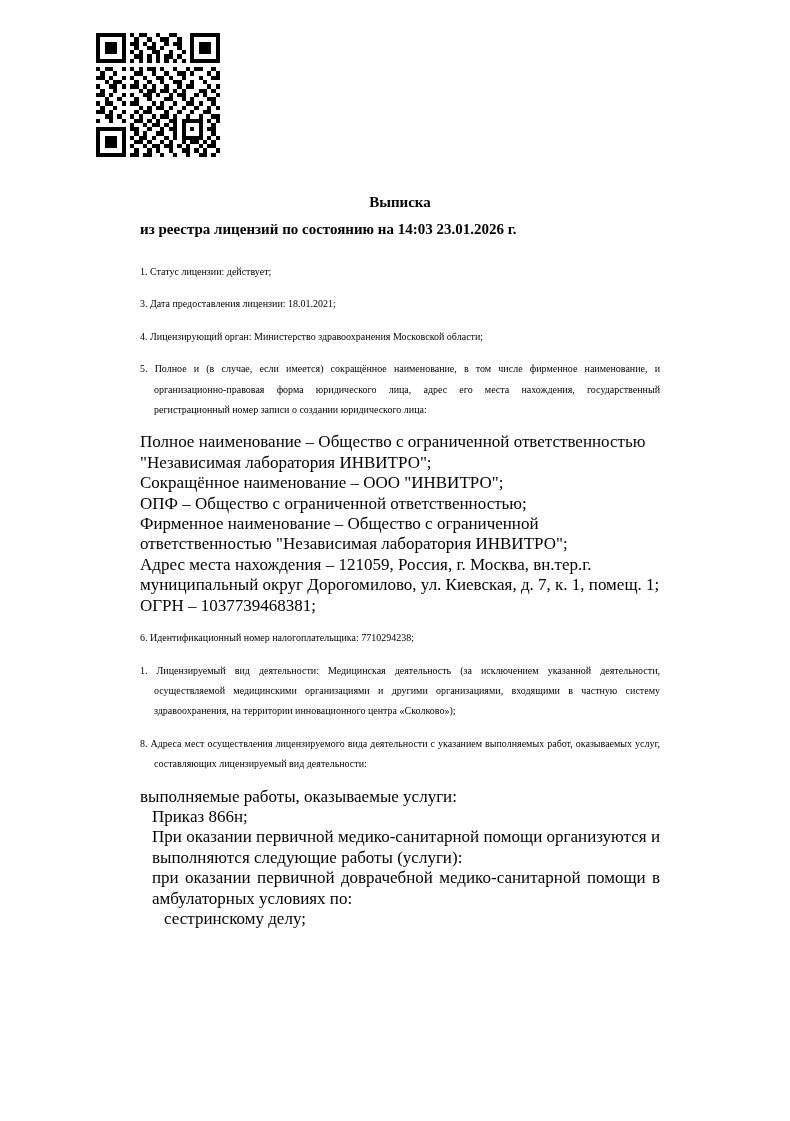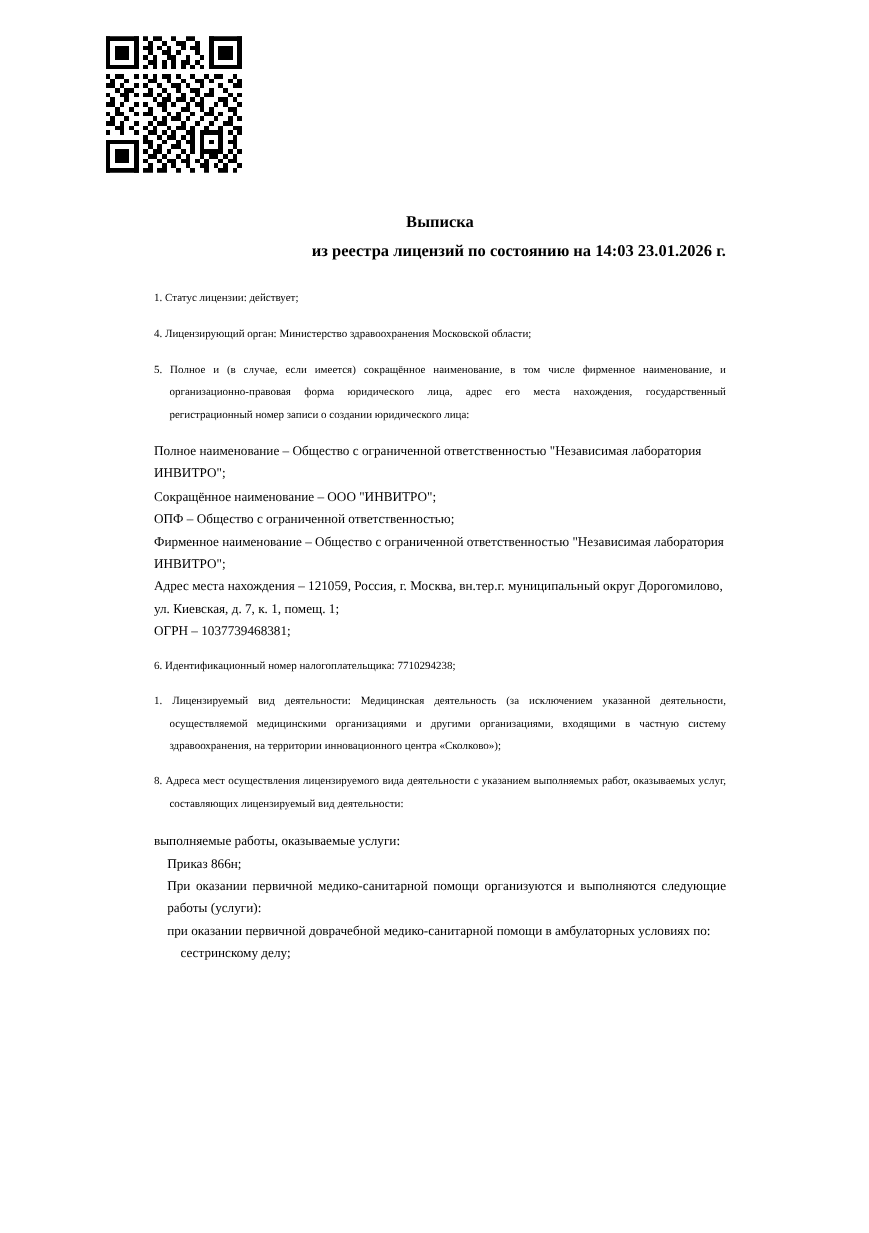--- a/index.html
+++ b/index.html
@@ -41,21 +41,21 @@
     width: 520px;
   }
   .title {
     text-align: center;
     font-weight: bold;
     font-size: 15px;
     line-height: 21px;
     margin: 0 0 6px 0;
   }
   .subtitle {
-    text-align: right;
+    text-align: left;
     font-weight: bold;
     font-size: 15px;
     line-height: 21px;
     margin: 0 0 22px 0;
   }
   .clause {
     font-size: 10px;
     line-height: 20.4px;
     margin: 0 0 12px 0;
     text-align: left;
@@ -63,21 +63,21 @@
   }
   .clause .hang {
     display: block;
     padding-left: 14px;
     text-indent: -14px;
   }
   .clause-just .hang {
     text-align: justify;
   }
   .block {
-    font-size: 12px;
+    font-size: 17px;
     line-height: 20.4px;
     margin: 0 0 12px 0;
   }
   .block div {
     margin: 0;
   }
   .indent1 {
     padding-left: 12px;
   }
   .indent2 {
@@ -341,20 +341,23 @@
 
   <div class="content">
 
     <div class="title">Выписка</div>
     <div class="subtitle">из реестра лицензий по состоянию на 14:03 23.01.2026 г.</div>
 
     <div class="clause">
       <span class="hang">1. Статус лицензии: действует;</span>
     </div>
     <div class="clause">
+      <span class="hang">3. Дата предоставления лицензии: 18.01.2021;</span>
+    </div>
+    <div class="clause">
       <span class="hang">4. Лицензирующий орган: Министерство здравоохранения Московской области;</span>
     </div>
     <div class="clause clause-just">
       <span class="hang">5. Полное и (в случае, если имеется) сокращённое наименование, в том числе фирменное наименование, и организационно-правовая форма юридического лица, адрес его места нахождения, государственный регистрационный номер записи о создании юридического лица:</span>
     </div>
 
     <div class="block">
       <div>Полное наименование – Общество с ограниченной ответственностью "Независимая лаборатория ИНВИТРО";</div>
       <div>Сокращённое наименование – ООО "ИНВИТРО";</div>
       <div>ОПФ – Общество с ограниченной ответственностью;</div>

